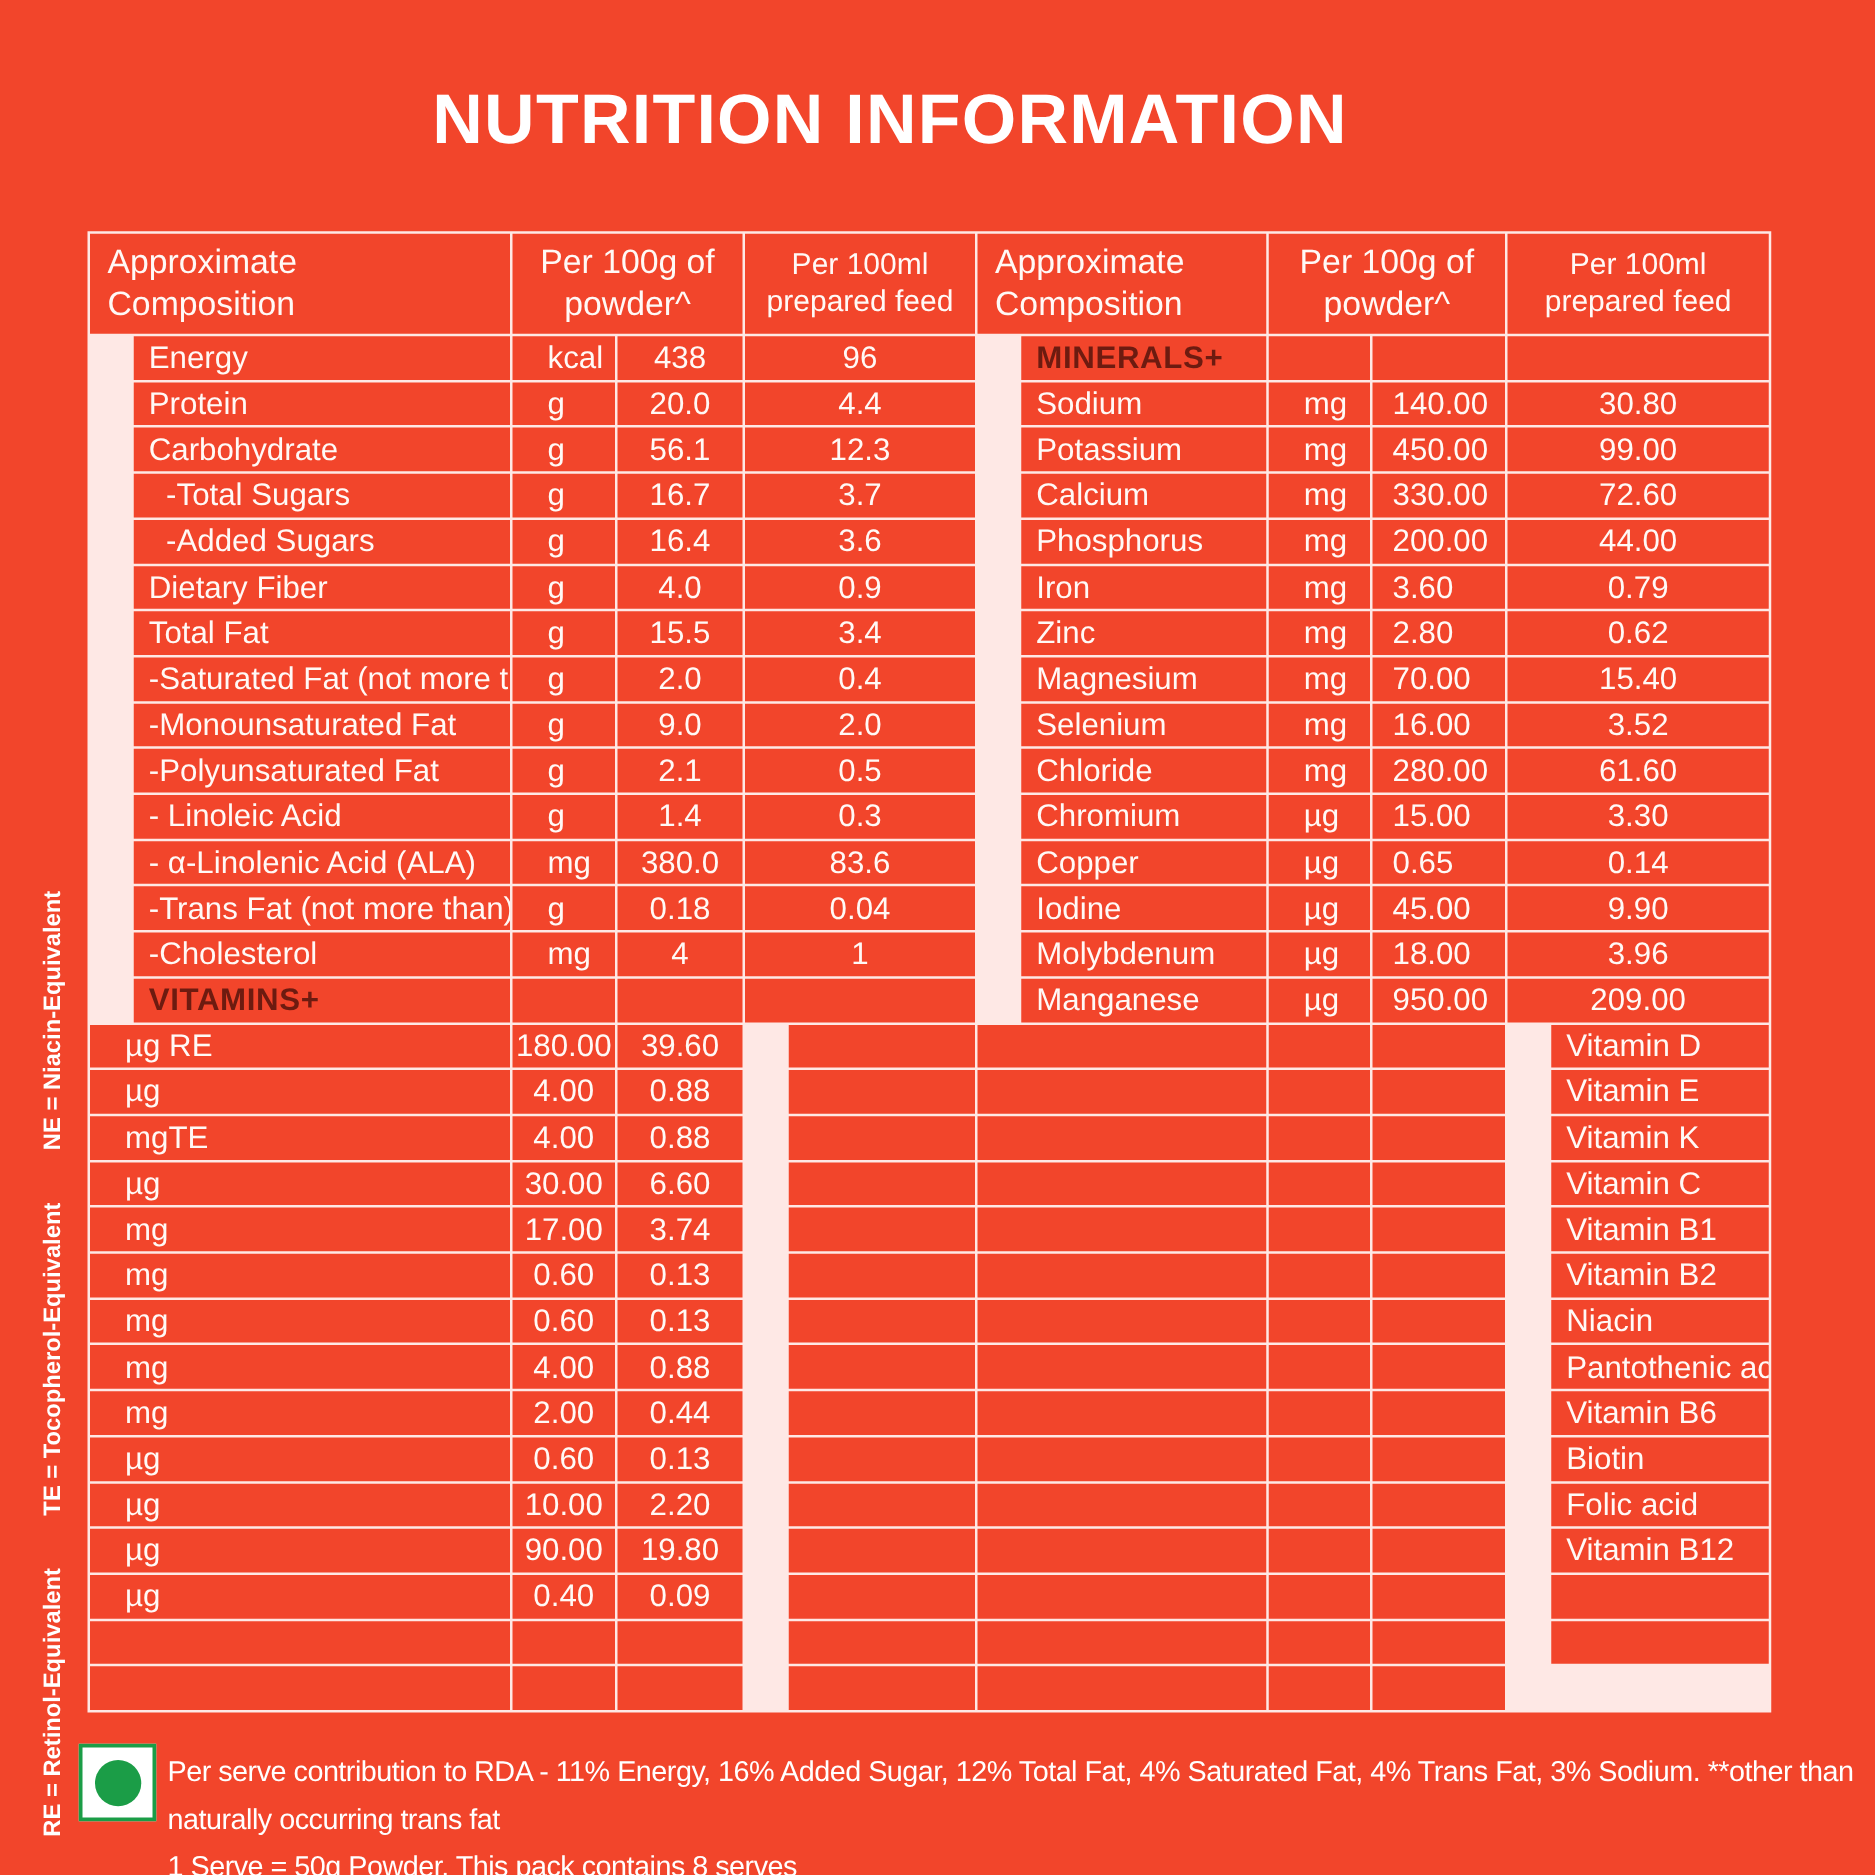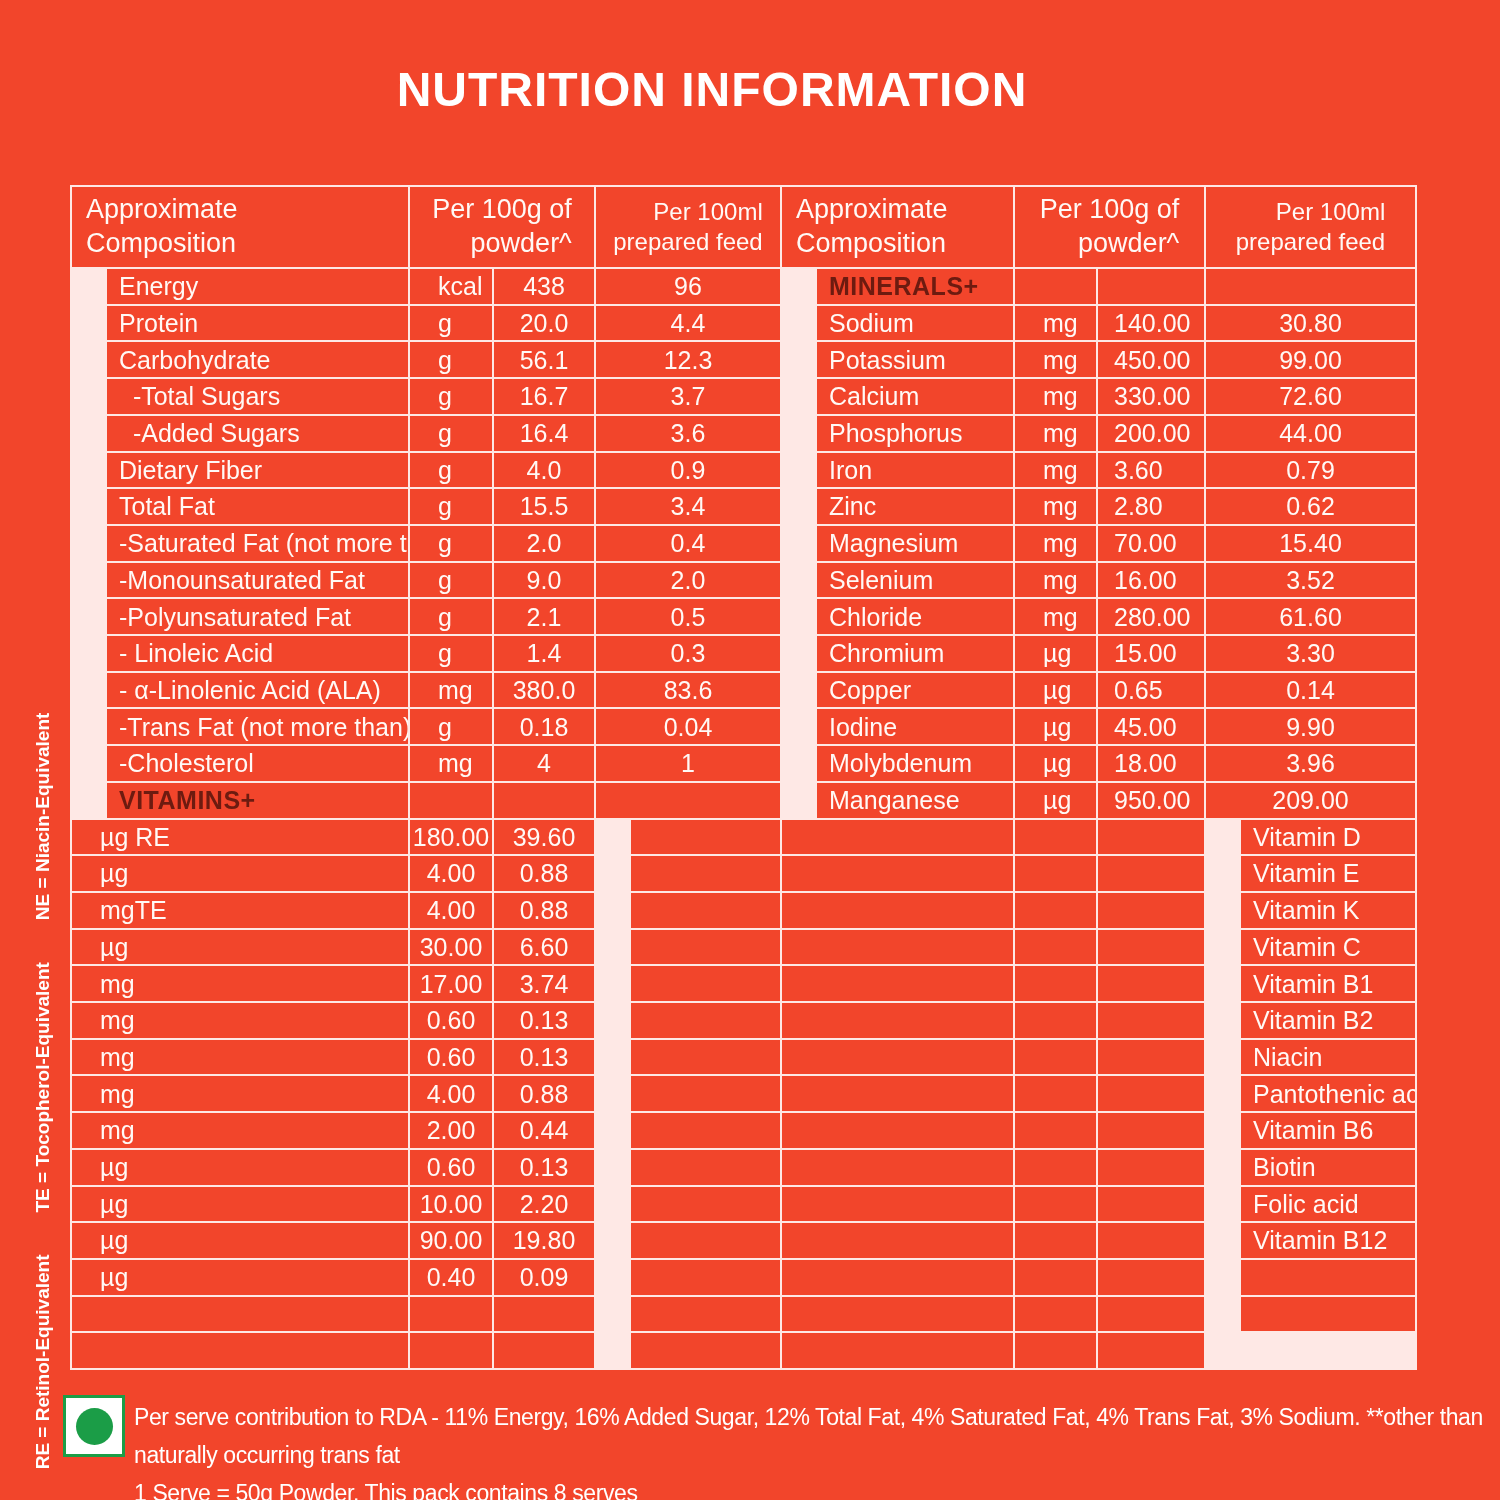--- a/index.html
+++ b/index.html
@@ -11,39 +11,39 @@
   }
   html,body{margin:0;padding:0;}
   body{
     width:1500px;height:1500px;position:relative;overflow:hidden;
     background:var(--bg);
     font-family:"Liberation Sans","DejaVu Sans",sans-serif;
     color:var(--ink);
   }
   .title{
     position:absolute;left:0;top:62px;width:1424px;
-    text-align:center;font-size:48px;font-weight:bold;
+    text-align:center;font-size:56px;font-weight:bold;
     letter-spacing:1px;color:#FFFFFF;white-space:nowrap;
   }
   
   .ntable{
     position:absolute;left:70px;top:185px;width:1347px;height:1185px;
     display:grid;box-sizing:border-box;
     grid-template-columns:336px 82px 100px 184px 231px 81px 106px 209px;
     grid-template-rows:80px repeat(30,1fr);
     gap:2px;padding:2px;
     background:var(--line);
   }
   .cell{
     background:var(--bg);
     display:flex;align-items:center;
     font-size:25px;line-height:1.05;
     overflow:hidden;white-space:pre;
   }
-  .cell.hdr{justify-content:center;text-align:right;font-size:27px;line-height:1.25;}
+  .cell.hdr{justify-content:center;text-align:center;font-size:27px;line-height:1.25;}
   .cell.hdr.hname{justify-content:flex-start;text-align:left;padding-left:14px;}
   .cell.hdr.hml{font-size:24px;}
   .cell.span2{grid-column:span 2;}
   .cell.name{padding-left:12px;margin-left:35px;}
   .cell.unit{padding-left:28px;}
   .cell.v1,.cell.v2{justify-content:center;text-align:center;}
   .cell.r.v1{justify-content:flex-start;padding-left:16px;text-align:right;}
   .cell.sec{font-weight:bold;color:var(--sec);letter-spacing:.5px;}
   
   .legend{

